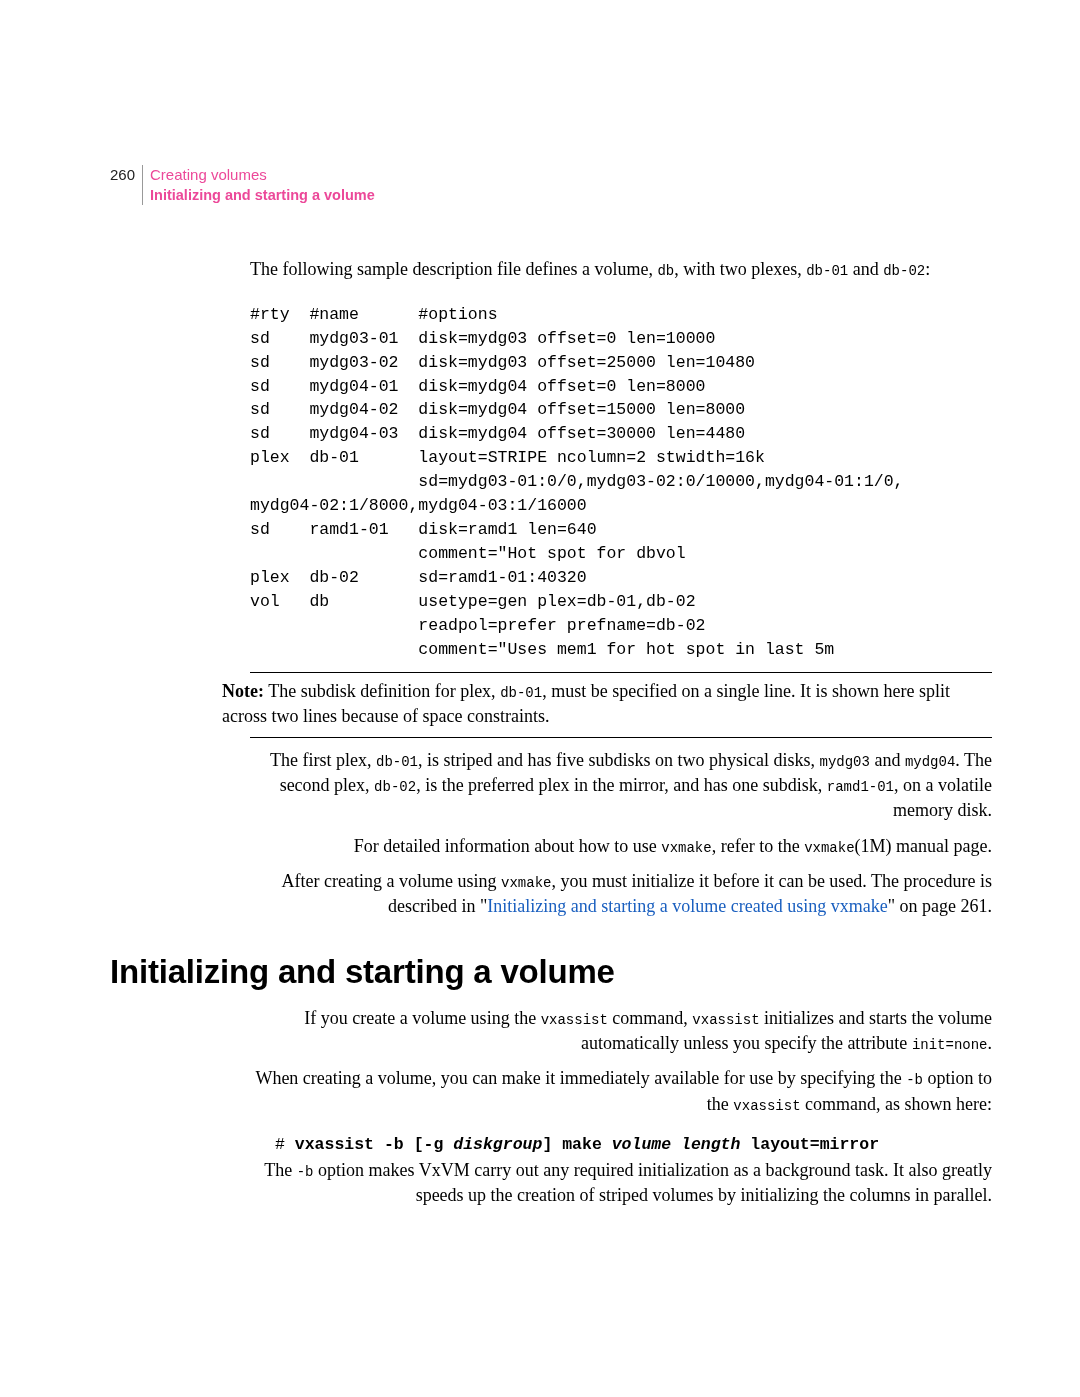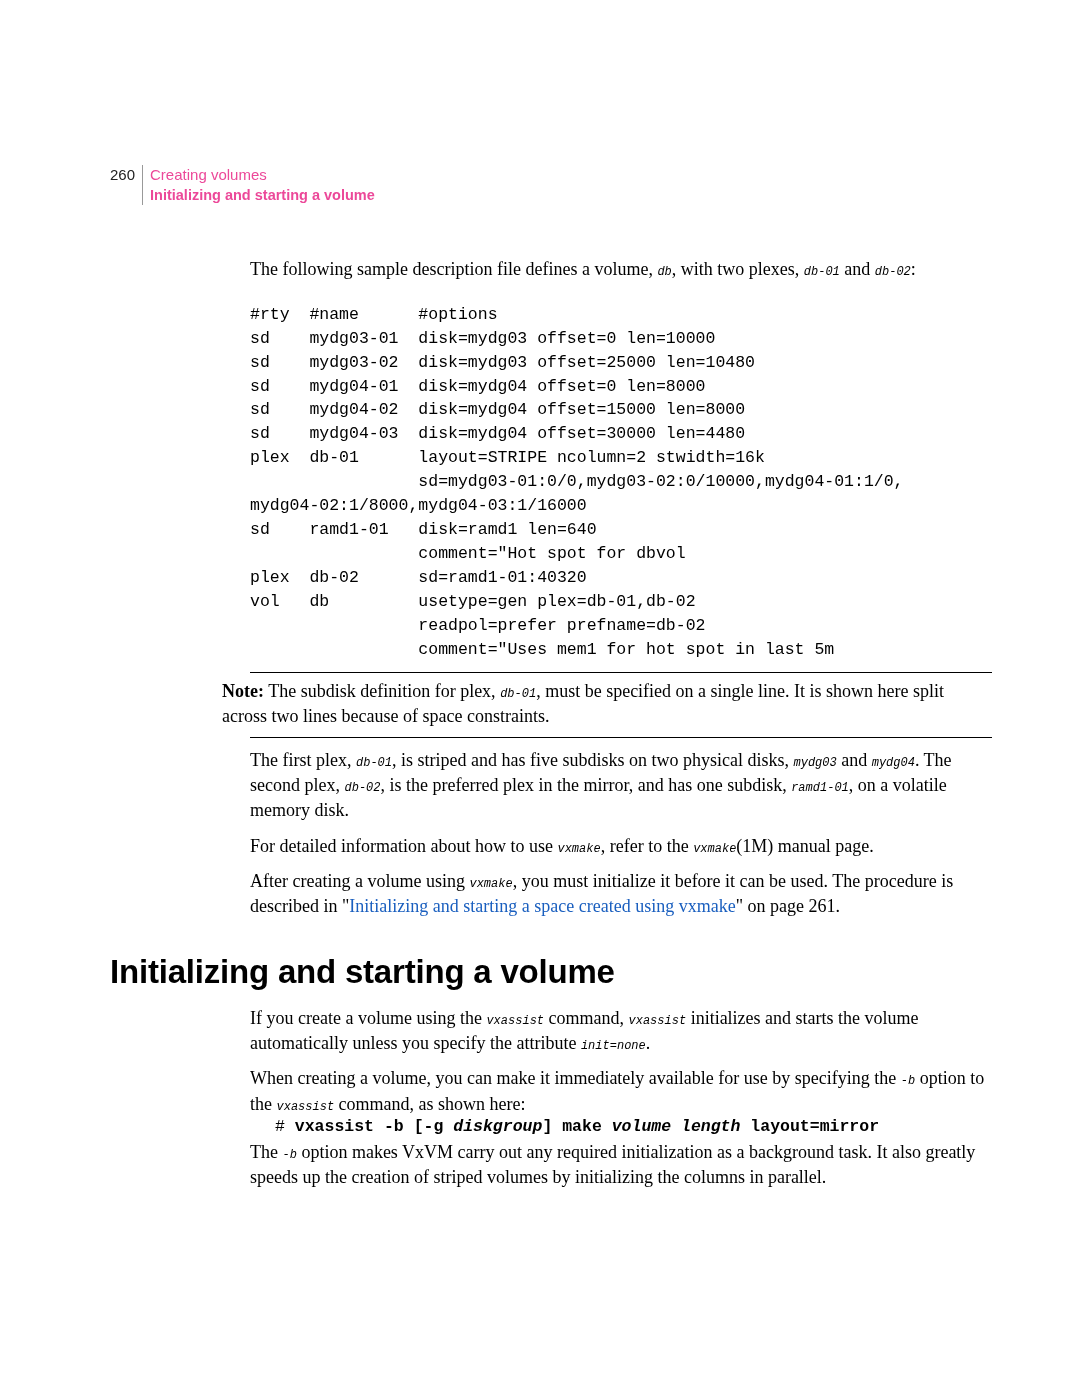--- a/index.html
+++ b/index.html
@@ -41,21 +41,21 @@
   }
   .section {
     font-weight: bold;
     font-size: 14.5px;
   }
   .bodytext {
     margin-left: 140px;
     font-size: 18px;
     line-height: 1.4;
   }
-  .inline-code { font-family: 'Courier New', monospace; font-size: 12px; font-style: italic; }
+  .inline-code { font-family: 'Courier New', monospace; font-size: 14px; }
   pre.descfile {
     margin-left: 140px;
     font-family: 'Courier New', monospace;
     font-size: 16.5px;
     line-height: 1.45;
     white-space: pre;
     margin-top: 21px;
     margin-bottom: 10px;
   }
   .hr {
@@ -68,37 +68,38 @@
   .note {
     margin-left: 112px;
     font-size: 18px;
     line-height: 1.4;
   }
   .para {
     margin-left: 140px;
     font-size: 18px;
     line-height: 1.4;
     margin-top: 10px;
+    text-align: right;
   }
   h2.mainhead {
     font-family: Arial, Helvetica, sans-serif;
     font-weight: bold;
     font-size: 33px;
     margin-top: 34px;
     margin-bottom: 12px;
     color: #000;
     letter-spacing: -0.2px;
     margin-left: 0;
   }
   pre.cmd {
     margin-left: 165px;
     font-family: 'Courier New', monospace;
     font-size: 16.5px;
     white-space: pre;
-    margin-top: 0;
+    margin-top: 18px;
     margin-bottom: 2px;
   }
   pre.cmd b { font-weight: bold; }
   pre.cmd i { font-style: italic; font-weight: bold; }
   a.xref { color: #1a5fbf; text-decoration: none; }
   strong.notelabel { font-weight: bold; }
 </style>
 </head>
 <body>
 
@@ -141,21 +142,21 @@
 
   <div class="para">
     <span>The first plex, </span><span class="inline-code">db-01</span><span>, is striped and has five subdisks on two physical disks, </span><span class="inline-code">mydg03</span><span> and </span><span class="inline-code">mydg04</span><span>. The second plex, </span><span class="inline-code">db-02</span><span>, is the preferred plex in the mirror, and has one subdisk, </span><span class="inline-code">ramd1-01</span><span>, on a volatile memory disk.</span>
   </div>
 
   <div class="para">
     <span>For detailed information about how to use </span><span class="inline-code">vxmake</span><span>, refer to the </span><span class="inline-code">vxmake</span><span>(1M) manual page.</span>
   </div>
 
   <div class="para">
-    <span>After creating a volume using </span><span class="inline-code">vxmake</span><span>, you must initialize it before it can be used. The procedure is described in "</span><a href="#" class="xref">Initializing and starting a space created using vxmake</a><span>" on page 261.</span>
+    <span>After creating a volume using </span><span class="inline-code">vxmake</span><span>, you must initialize it before it can be used. The procedure is described in "</span><a href="#" class="xref">Initializing and starting a volume created using vxmake</a><span>" on page 261.</span>
   </div>
 
   <h2 class="mainhead">Initializing and starting a volume</h2>
 
   <div class="para" style="margin-top:15px;">
     <span>If you create a volume using the </span><span class="inline-code">vxassist</span><span> command, </span><span class="inline-code">vxassist</span><span> initializes and starts the volume automatically unless you specify the attribute </span><span class="inline-code">init=none</span><span>.</span>
   </div>
 
   <div class="para">
     <span>When creating a volume, you can make it immediately available for use by specifying the </span><span class="inline-code">-b</span><span> option to the </span><span class="inline-code">vxassist</span><span> command, as shown here:</span>

